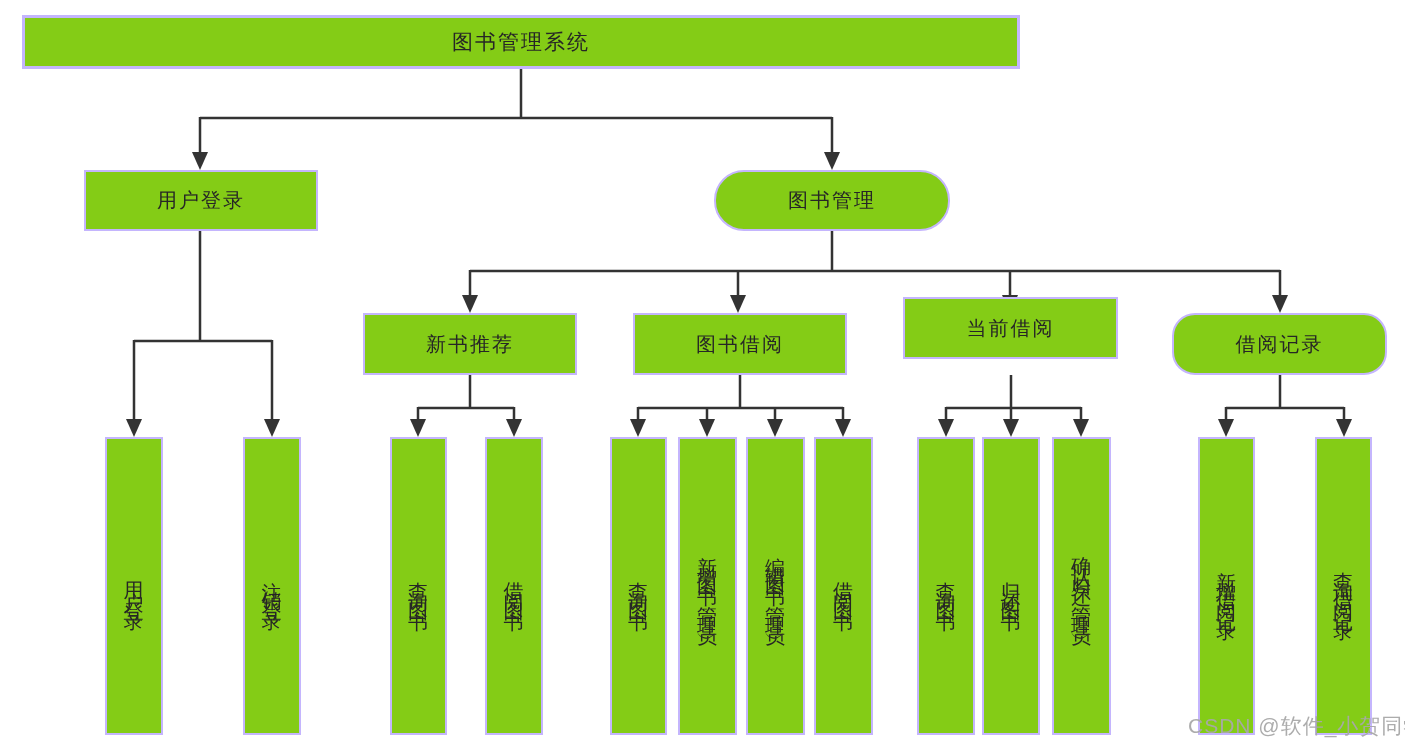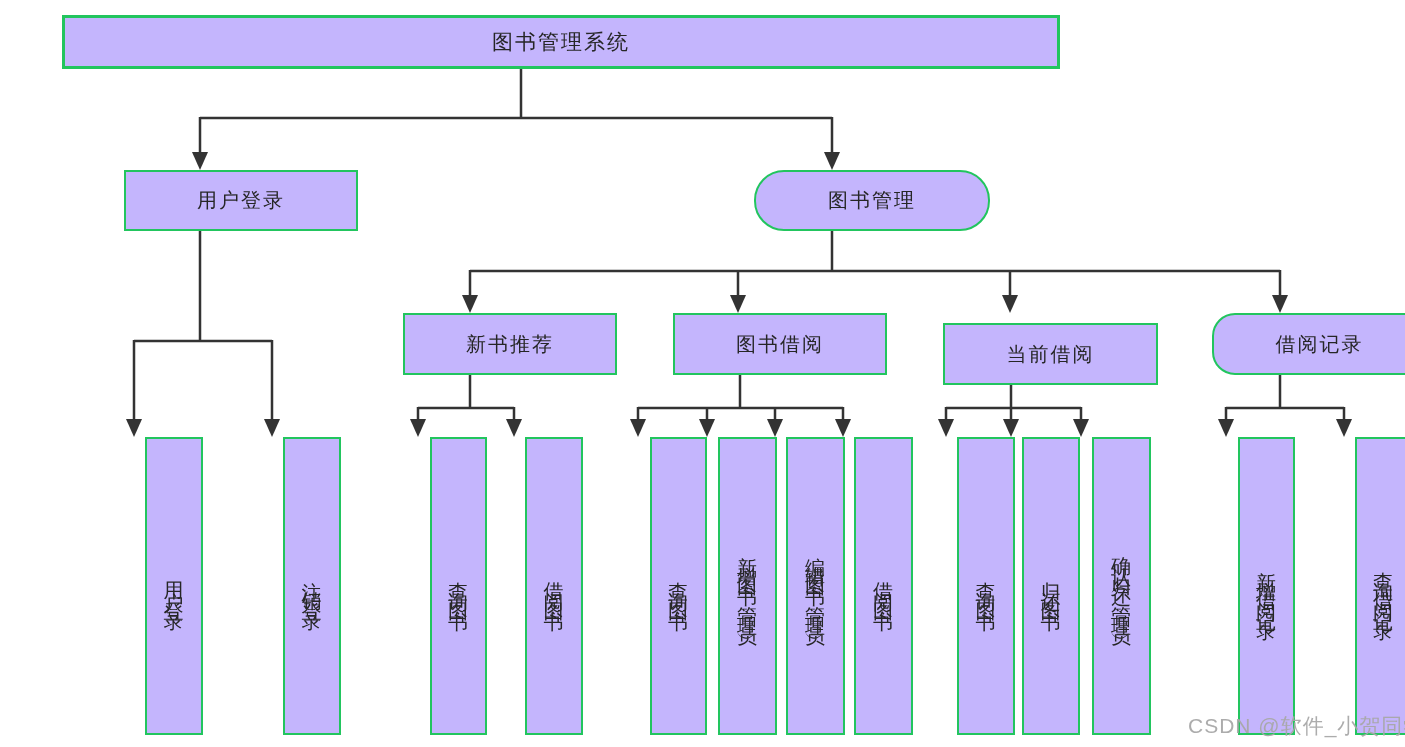--- a/index.html
+++ b/index.html
@@ -2,23 +2,23 @@
 <html><head>
 <meta charset="utf-8">
 <style>
   html,body{margin:0;padding:0;background:#ffffff;}
   .canvas{
     position:relative;width:1405px;height:747px;background:#ffffff;
     font-family:"Liberation Sans","DejaVu Sans",sans-serif;overflow:hidden;
   }
   .connector-layer{position:absolute;left:0;top:0;width:1405px;height:747px;z-index:1;}
   .box{
-    position:absolute;background:#c4b5fd;border:2px solid #22c55e;
+    position:absolute;background:#84cc16;border:2px solid #c4b5fd;
     display:flex;align-items:center;justify-content:center;
-    color:#262626;box-sizing:border-box;z-index:2;text-align:center;margin-left:40px;
+    color:#262626;box-sizing:border-box;z-index:2;text-align:center;
   }
   .box--root{border-width:3px;font-size:21px;letter-spacing:2px;}
   .box--branch{font-size:20px;letter-spacing:2px;}
   .box--leaf{
     writing-mode:vertical-rl;
     font-size:20px;letter-spacing:10px;line-height:1;
   }
   .watermark{
     position:absolute;left:1188px;top:712px;z-index:5;
     font-size:21px;letter-spacing:1px;white-space:nowrap;
@@ -61,21 +61,21 @@
       </g>
   </svg>
 
   <div class="box box--root" style="left:22px;top:15px;width:998px;height:54px;">图书管理系统</div>
 
   <div class="box box--branch" style="left:84px;top:170px;width:234px;height:61px;">用户登录</div>
   <div class="box box--branch" style="left:714px;top:170px;width:236px;height:61px;border-radius:30px;">图书管理</div>
 
   <div class="box box--branch" style="left:363px;top:313px;width:214px;height:62px;">新书推荐</div>
   <div class="box box--branch" style="left:633px;top:313px;width:214px;height:62px;">图书借阅</div>
-  <div class="box box--branch" style="left:903px;top:323px;width:215px;height:62px;">当前借阅</div>
+  <div class="box box--branch" style="left:903px;top:297px;width:215px;height:62px;">当前借阅</div>
   <div class="box box--branch" style="left:1172px;top:313px;width:215px;height:62px;border-radius:23px;">借阅记录</div>
 
   <div class="box box--leaf" style="left:105px;top:437px;width:58px;height:298px;">用户登录</div>
   <div class="box box--leaf" style="left:243px;top:437px;width:58px;height:298px;">注销登录</div>
 
   <div class="box box--leaf" style="left:390px;top:437px;width:57px;height:298px;">查询图书</div>
   <div class="box box--leaf" style="left:485px;top:437px;width:58px;height:298px;">借阅图书</div>
 
   <div class="box box--leaf" style="left:610px;top:437px;width:57px;height:298px;">查询图书</div>
   <div class="box box--leaf" style="left:678px;top:437px;width:59px;height:298px;">新增图书（管理员）</div>

